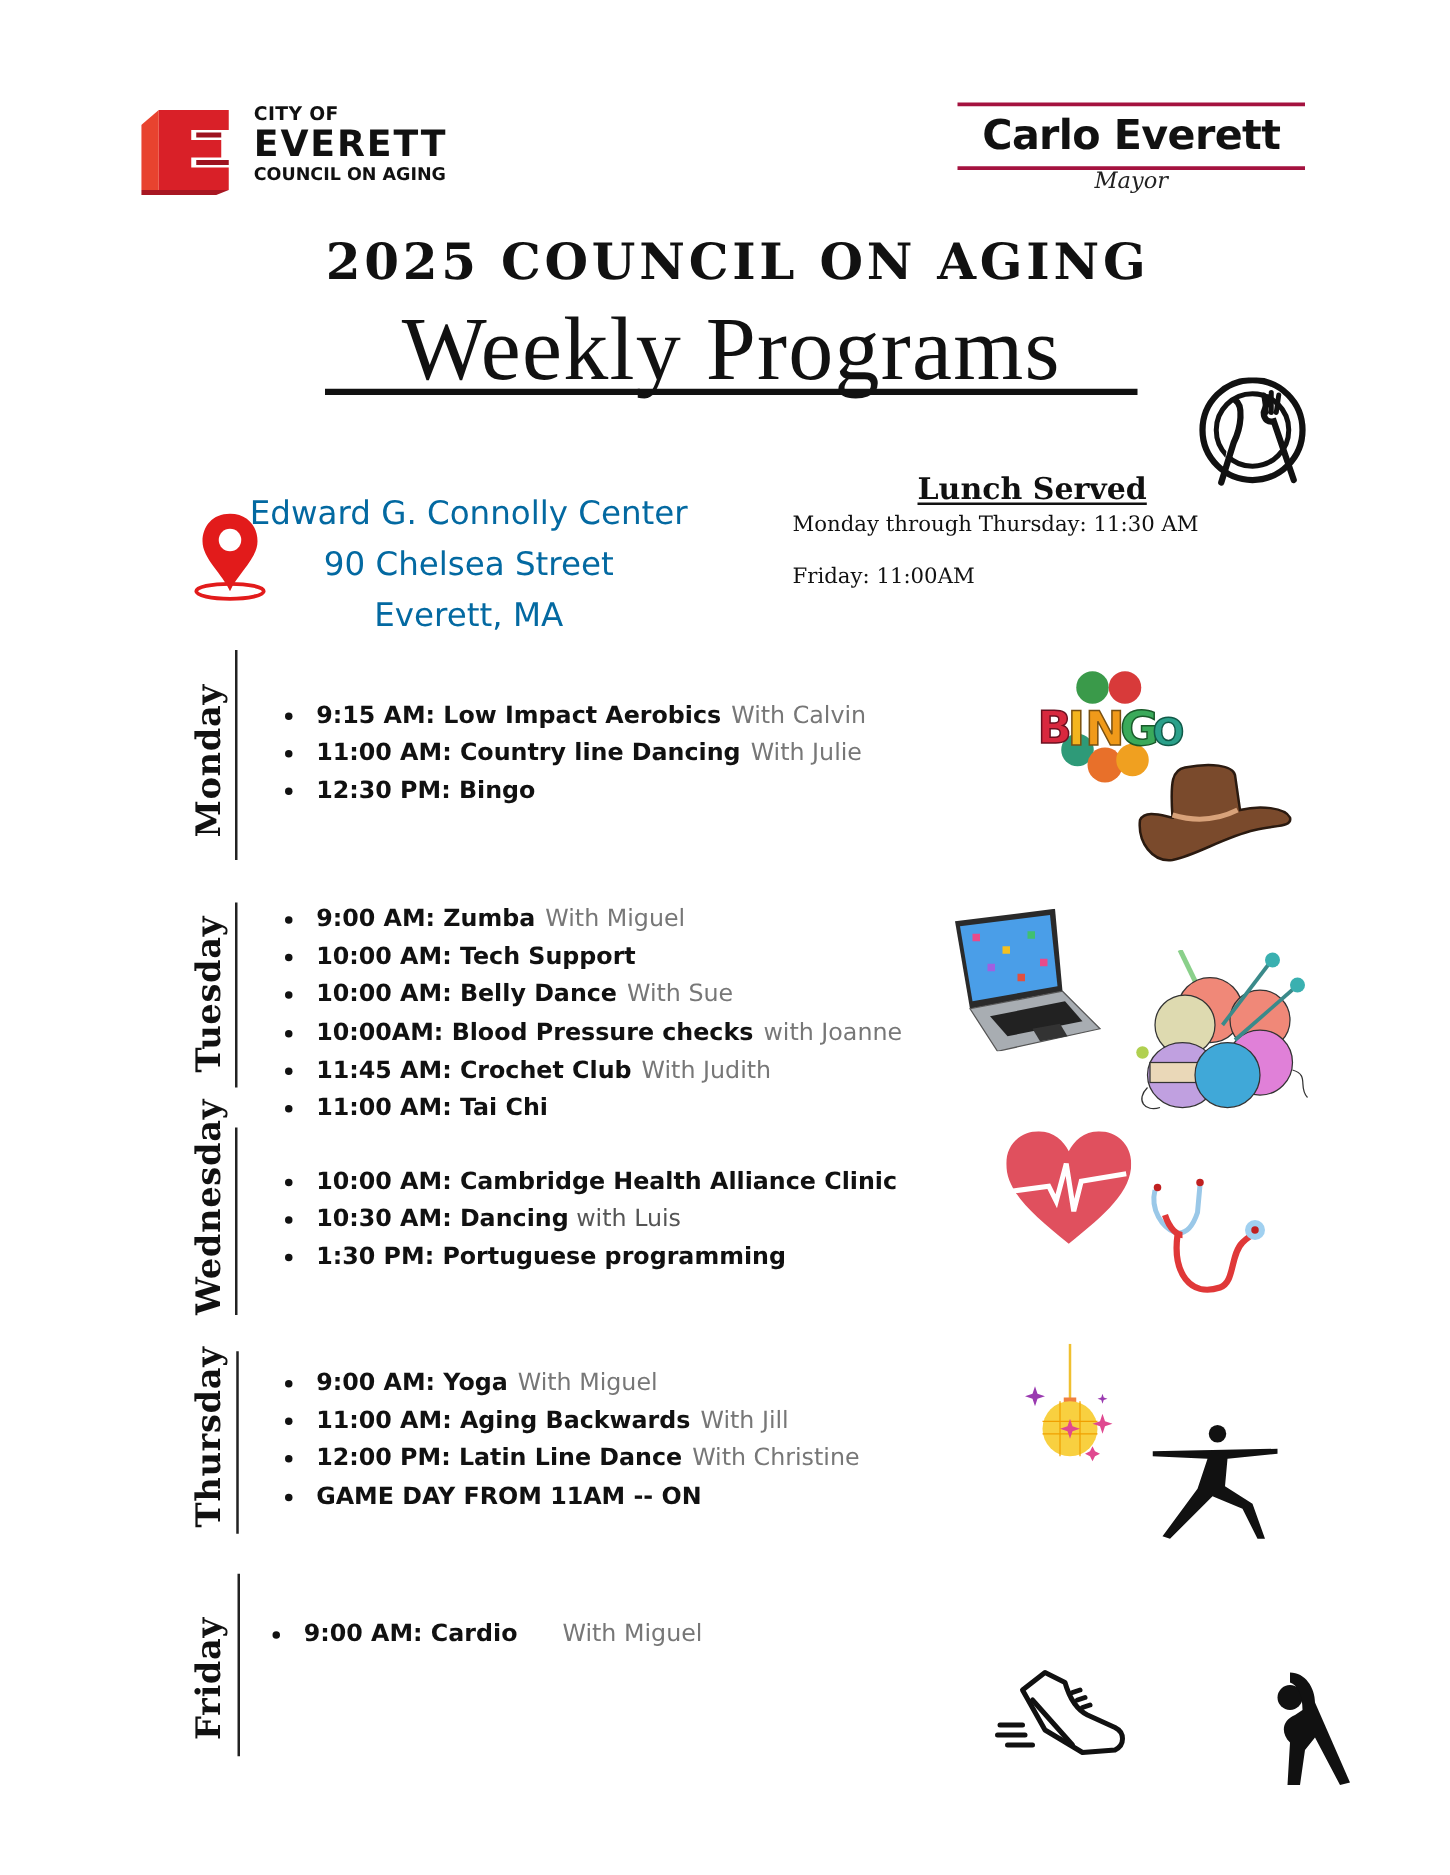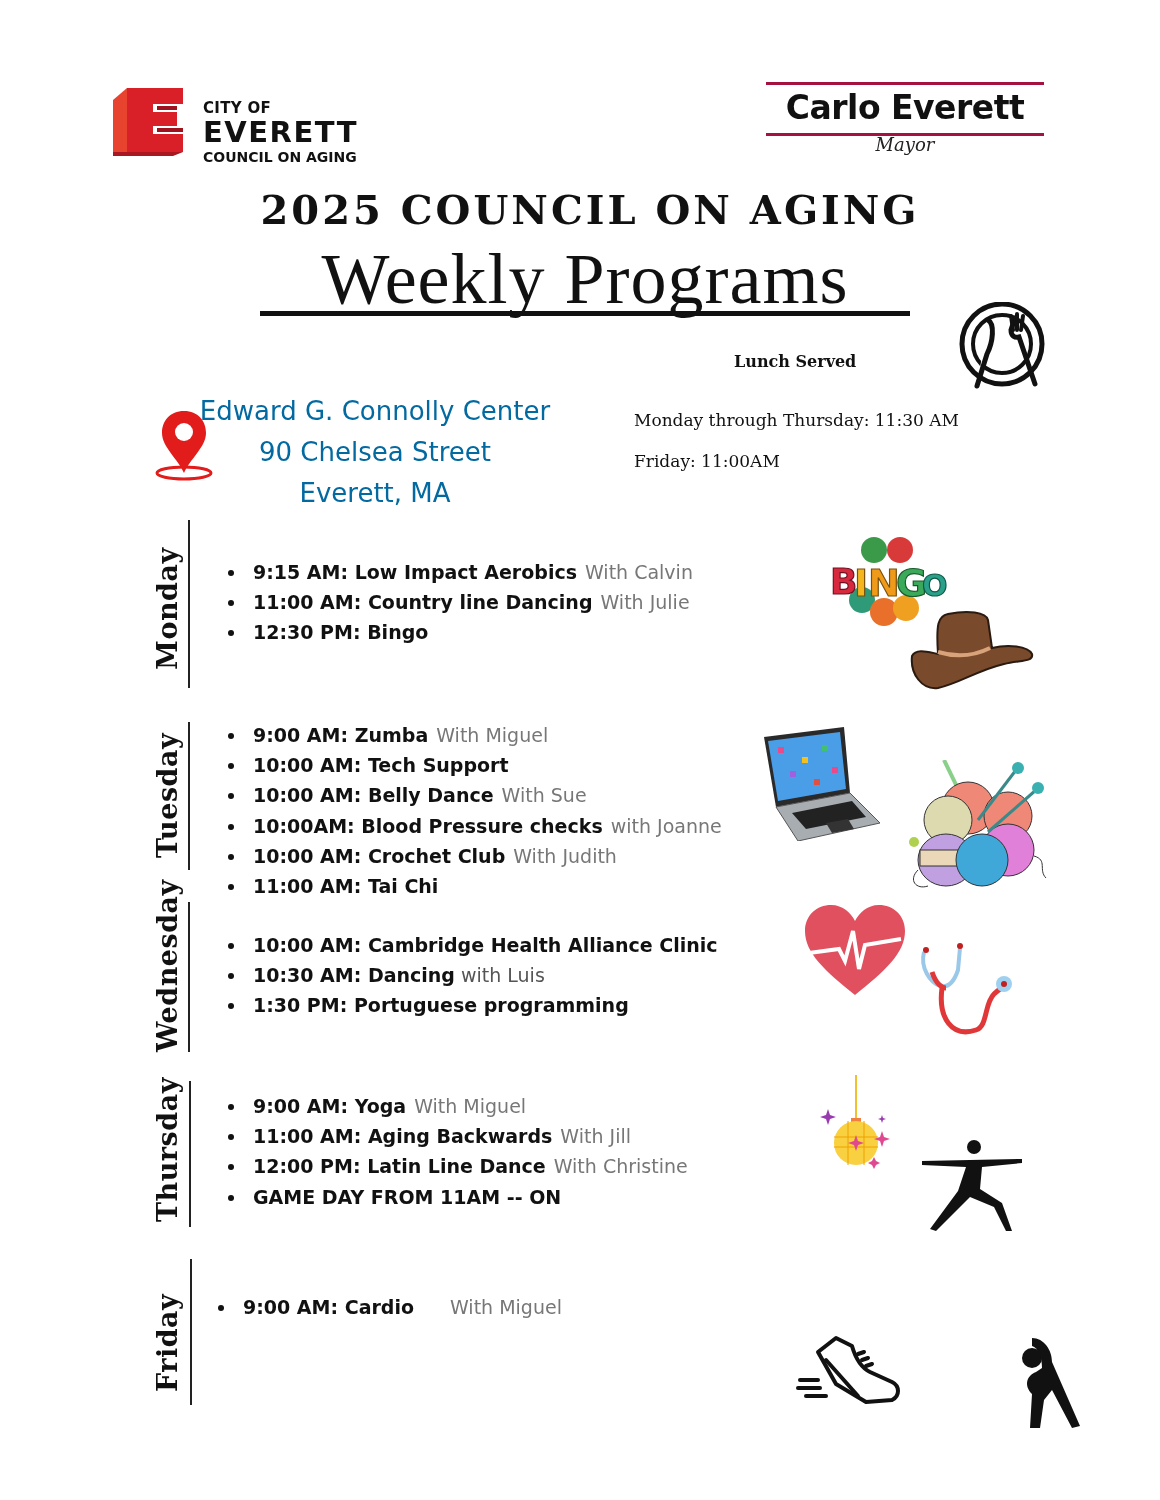--- a/index.html
+++ b/index.html
@@ -1,21 +1,21 @@
 <!DOCTYPE html>
 <html><head>
 <meta charset="utf-8">
 <style>
   html, body { margin:0; padding:0; background:#ffffff; }
   body { width:1160px; height:1500px; position:relative; overflow:hidden; font-family:"DejaVu Sans", sans-serif; color:#111; }
   .abs { position:absolute; }
 
   
   .logo-e { left:113px; top:84px; width:72px; height:72px; }
-  .logo-text { left:203px; top:84px; line-height:1;margin-top:17px; }
+  .logo-text { left:203px; top:84px; line-height:1; }
   .logo-text .l1 { font-family:"DejaVu Sans", sans-serif; font-weight:bold; font-size:15px; letter-spacing:0.3px; }
   .logo-text .l2 { font-family:"DejaVu Sans", sans-serif; font-weight:bold; font-size:29px; letter-spacing:1.5px; margin-top:2px; }
   .logo-text .l3 { font-family:"DejaVu Sans", sans-serif; font-weight:bold; font-size:14px; margin-top:3px; }
 
   
   .mayor { left:766px; top:82px; width:278px; height:80px; }
   .mayor .bar { position:absolute; left:0; width:278px; height:3px; background:#a4123f; }
   .mayor .bar.top { top:0; }
   .mayor .bar.bot { top:51px; }
   .mayor .name { position:absolute; left:0; top:6px; width:278px; text-align:center; font-family:"DejaVu Sans", sans-serif; font-weight:bold; font-size:33px; letter-spacing:-0.5px; color:#111; }
@@ -24,21 +24,21 @@
   
   .title1 { left:0; top:186px; width:1160px; text-align:center; font-family:"DejaVu Serif", serif; font-weight:bold; font-size:40px; letter-spacing:3px; color:#111; padding-left:10px; }
   .title2 { left:0; top:238px; width:1170px; text-align:center; font-family:"Liberation Serif", serif; font-size:72px; letter-spacing:1px; color:#111; font-weight:normal; }
   .title-underline { left:260px; top:311px; width:650px; height:5px; background:#111; }
 
   
   .addr { left:150px; top:354px; width:450px; text-align:center; font-family:"DejaVu Sans", sans-serif; font-size:26px; line-height:41px; color:#0369a1;margin-top:37px; }
   .pin { left:154px; top:407px; width:60px; height:74px; }
 
   
-  .lunch-title { left:734px; top:352px; font-family:"DejaVu Serif", serif; font-weight:bold; font-size:16px; text-underline-offset:3px; color:#111; }
+  .lunch-title { left:734px; top:376px; font-family:"DejaVu Serif", serif; font-weight:bold; font-size:24px; text-decoration:underline; text-underline-offset:3px; color:#111; }
   .plate { left:955px; top:302px; width:94px; height:90px; }
   .lunch-line { left:634px; font-family:"DejaVu Serif", serif; font-size:17px; color:#111; }
   .lunch-line.l1 { top:410px; }
   .lunch-line.l2 { top:451px; }
 
   
   .day-label { position:absolute; width:40px; }
   .day-label .txt { position:absolute; transform:rotate(-90deg); transform-origin:left top; font-family:"DejaVu Serif", serif; font-weight:bold; font-size:27px; white-space:nowrap; letter-spacing:0.5px; }
   .day-rule { position:absolute; width:1.5px; background:#222; }
 
@@ -138,21 +138,21 @@
 
 <div class="day-rule" style="left:188px; top:722px; height:148px;"></div>
 <div class="day-label" style="left:152px; top:858px;">
   <span class="txt">Tuesday</span>
 </div>
 <ul class="items" style="left:228px; top:720px;">
   <li><span class="act">9:00 AM: Zumba</span><span class="with">With Miguel</span></li>
   <li><span class="act">10:00 AM: Tech Support</span></li>
   <li><span class="act">10:00 AM: Belly Dance</span><span class="with">With Sue</span></li>
   <li><span class="act">10:00AM: Blood Pressure checks</span><span class="with">with Joanne</span></li>
-  <li><span class="act">10:00 AM: Crochet Club</span><span class="with">With Judith</span></li>
+  <li><span class="act">11:45 AM: Crochet Club</span><span class="with">With Judith</span></li>
   <li><span class="act">11:00 AM: Tai Chi</span></li>
 </ul>
 <div class="pic" style="left:762px; top:727px; width:120px; height:114px;">
   <svg width="120" height="114" viewBox="0 0 120 114">
     <polygon points="2,10 82,0 88,66 14,80" fill="#2a2a2a"></polygon>
     <polygon points="6,14 78,5 84,62 16,74" fill="#4a9ee8"></polygon>
     <g fill="#e84a8a">
         <rect x="16" y="20" width="6" height="6"></rect>
         <rect x="40" y="30" width="6" height="6" fill="#f4c020"></rect>
         <rect x="60" y="18" width="6" height="6" fill="#40c070"></rect>

